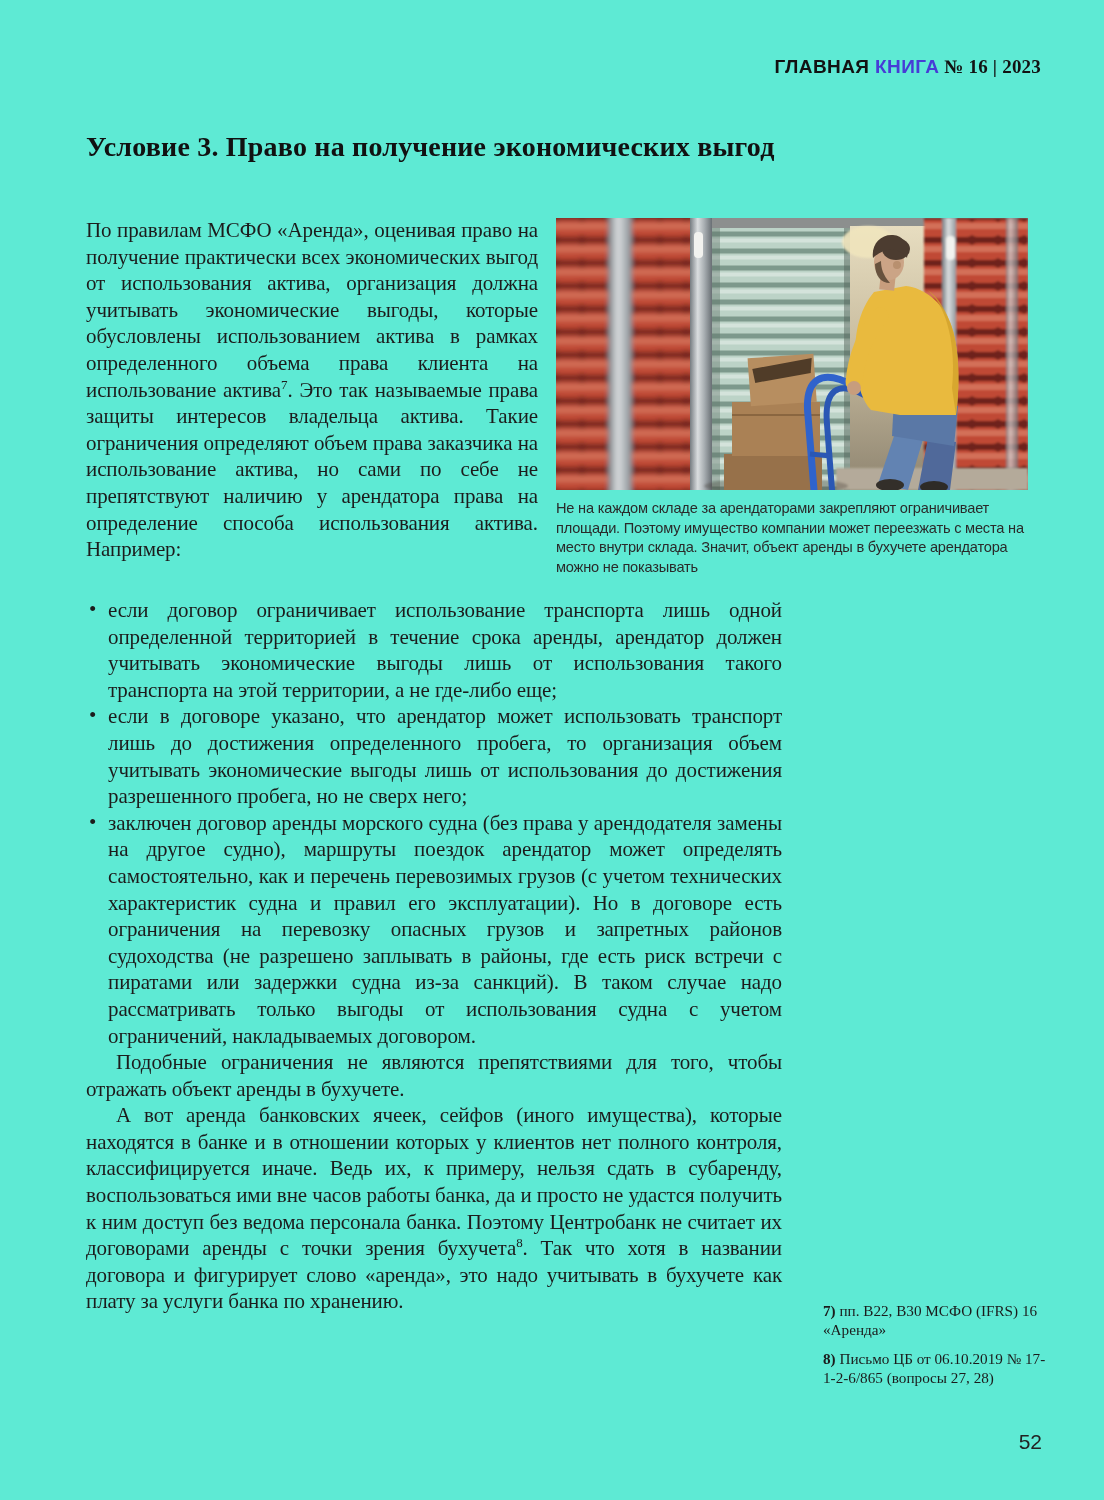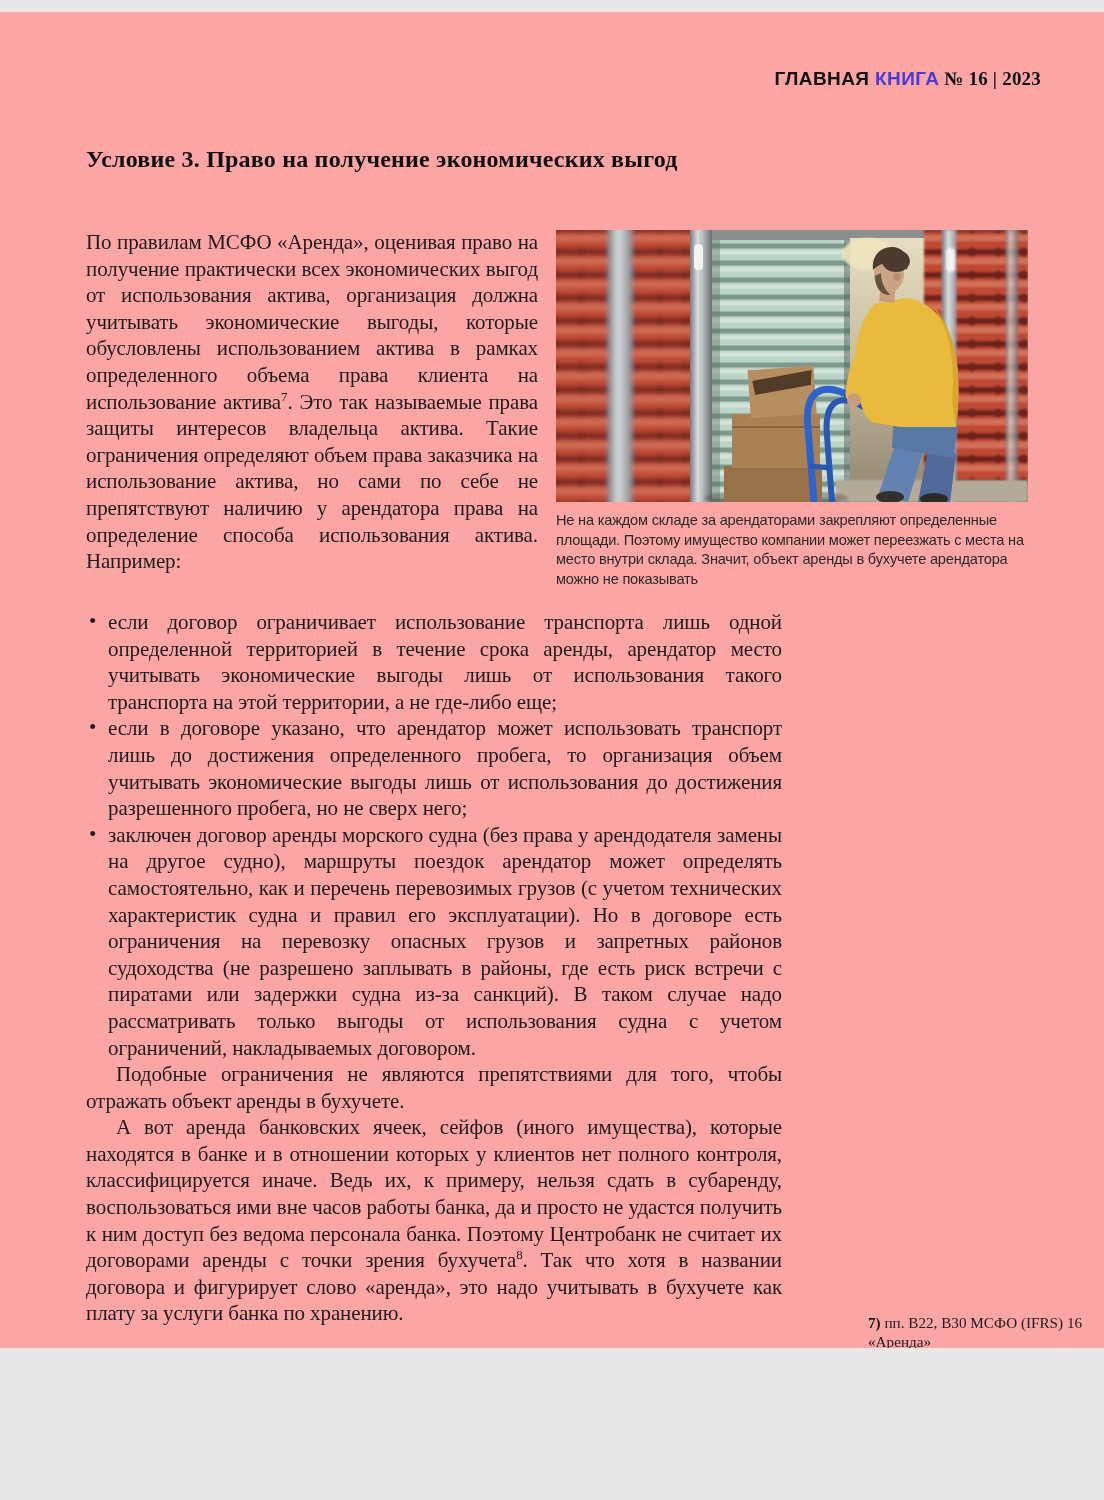--- a/index.html
+++ b/index.html
@@ -1,37 +1,37 @@
 <!DOCTYPE html>
 <html lang="ru"><head>
 <meta charset="utf-8">
 <style>
   html,body{margin:0;padding:0;background:#e8e8e8;}
   .page{
     position:relative;
-    width:1104px;height:1336px;
-    margin:12px auto;
-    background:#fca5a5;
+    width:1104px;height:1500px;
+    margin:0 auto;
+    background:#5eead4;
     font-family:"Liberation Serif","DejaVu Serif",serif;
     color:#1c1c1c;
     overflow:hidden;
   }
   
   .hdr{
     position:absolute;top:56px;right:63px;
     font-family:"Liberation Sans","DejaVu Sans",sans-serif;
     font-weight:bold;font-size:19px;letter-spacing:.4px;
     color:#121212;white-space:nowrap;
   }
   .hdr .accent{color:#473cd6;}
   .hdr .issue{font-family:"Liberation Serif","DejaVu Serif",serif;letter-spacing:.2px;}
 
   h1.title{
     position:absolute;left:86px;top:130px;width:690px;margin:0;
-    font-size:24px;line-height:34px;font-weight:bold;color:#111;
+    font-size:28px;line-height:34px;font-weight:bold;color:#111;
     letter-spacing:.2px;
   }
 
   .intro{
     position:absolute;left:86px;top:217px;width:452px;
     font-size:21px;line-height:26.6px;text-align:justify;
     letter-spacing:-0.1px;
   }
   sup{font-size:13px;line-height:0;}
 
@@ -48,21 +48,21 @@
     position:absolute;left:86px;top:597px;width:696px;
     font-size:21px;line-height:26.6px;text-align:justify;
     letter-spacing:-0.1px;
   }
   ul.bullets{margin:0;padding:0;list-style:none;}
   ul.bullets li{position:relative;padding-left:22px;}
   ul.bullets .marker{position:absolute;left:3px;top:-1px;}
   .para{margin:0;text-indent:30px;}
 
   .footnotes{
-    position:absolute;left:868px;top:1301px;width:224px;
+    position:absolute;left:823px;top:1301px;width:224px;
     font-size:15.2px;line-height:19px;color:#1b1b1b;
   }
   .footnote + .footnote{margin-top:10px;}
   .fn-num{font-weight:bold;}
 
   .pagenum{
     position:absolute;top:1430px;right:62px;
     font-family:"Liberation Sans","DejaVu Sans",sans-serif;
     font-size:21px;color:#222;
   }
@@ -163,28 +163,28 @@
       <path d="M 372,72 C 392,90 400,130 396,170 L 400,197 C 404,170 404,128 394,104 C 388,88 380,78 372,72 Z" fill="#d2a32c" opacity="0.8"></path>
       <path d="M 324,98 C 308,118 300,142 298,164" stroke="#e9ba3e" stroke-width="17" fill="none" stroke-linecap="round"></path>
       <circle cx="298" cy="170" r="7" fill="#c79d7d"></circle>
       <rect x="324" y="56" width="15" height="16" fill="#c79d7d" transform="rotate(6 331 64)"></rect>
       <ellipse cx="333" cy="44" rx="15" ry="18" fill="#cba486"></ellipse>
       <ellipse cx="340" cy="31" rx="14" ry="11" fill="#4c3c30"></ellipse>
       <path d="M 317,40 C 315,26 325,16 337,17 C 349,18 353,28 351,40 C 345,30 329,28 317,40 Z" fill="#4c3c30"></path>
       <path d="M 319,46 C 319,58 325,65 334,65 C 327,57 325,50 325,43 Z" fill="#5c4936" opacity="0.9"></path>
       <circle cx="341" cy="47" r="4" fill="#b8906f"></circle>
     </svg>
-    <figcaption>Не на каждом складе за арендаторами закрепляют определенные площади. Поэтому имущество компании может переезжать с места на место внутри склада. Значит, объект аренды в бухучете арендатора можно не показывать</figcaption>
+    <figcaption>Не на каждом складе за арендаторами закрепляют ограничивает площади. Поэтому имущество компании может переезжать с места на место внутри склада. Значит, объект аренды в бухучете арендатора можно не показывать</figcaption>
   </figure>
 
   <div class="main-flow">
     <ul class="bullets">
       <li>
         <span class="marker">•</span>
-        <span>если договор ограничивает использование транспорта лишь одной определенной территорией в течение срока аренды, арендатор место учитывать экономические выгоды лишь от использования такого транспорта на этой территории, а не где-либо еще;</span>
+        <span>если договор ограничивает использование транспорта лишь одной определенной территорией в течение срока аренды, арендатор должен учитывать экономические выгоды лишь от использования такого транспорта на этой территории, а не где-либо еще;</span>
       </li>
       <li>
         <span class="marker">•</span>
         <span>если в договоре указано, что арендатор может использовать транспорт лишь до достижения определенного пробега, то организация объем учитывать экономические выгоды лишь от использования до достижения разрешенного пробега, но не сверх него;</span>
       </li>
       <li>
         <span class="marker">•</span>
         <span>заключен договор аренды морского судна (без права у арендодателя замены на другое судно), маршруты поездок арендатор может определять самостоятельно, как и перечень перевозимых грузов (с учетом технических характеристик судна и правил его эксплуатации). Но в договоре есть ограничения на перевозку опасных грузов и запретных районов судоходства (не разрешено заплывать в районы, где есть риск встречи с пиратами или задержки судна из-за санкций). В таком случае надо рассматривать только выгоды от использования судна с учетом ограничений, накладываемых договором.</span>
       </li>
     </ul>

